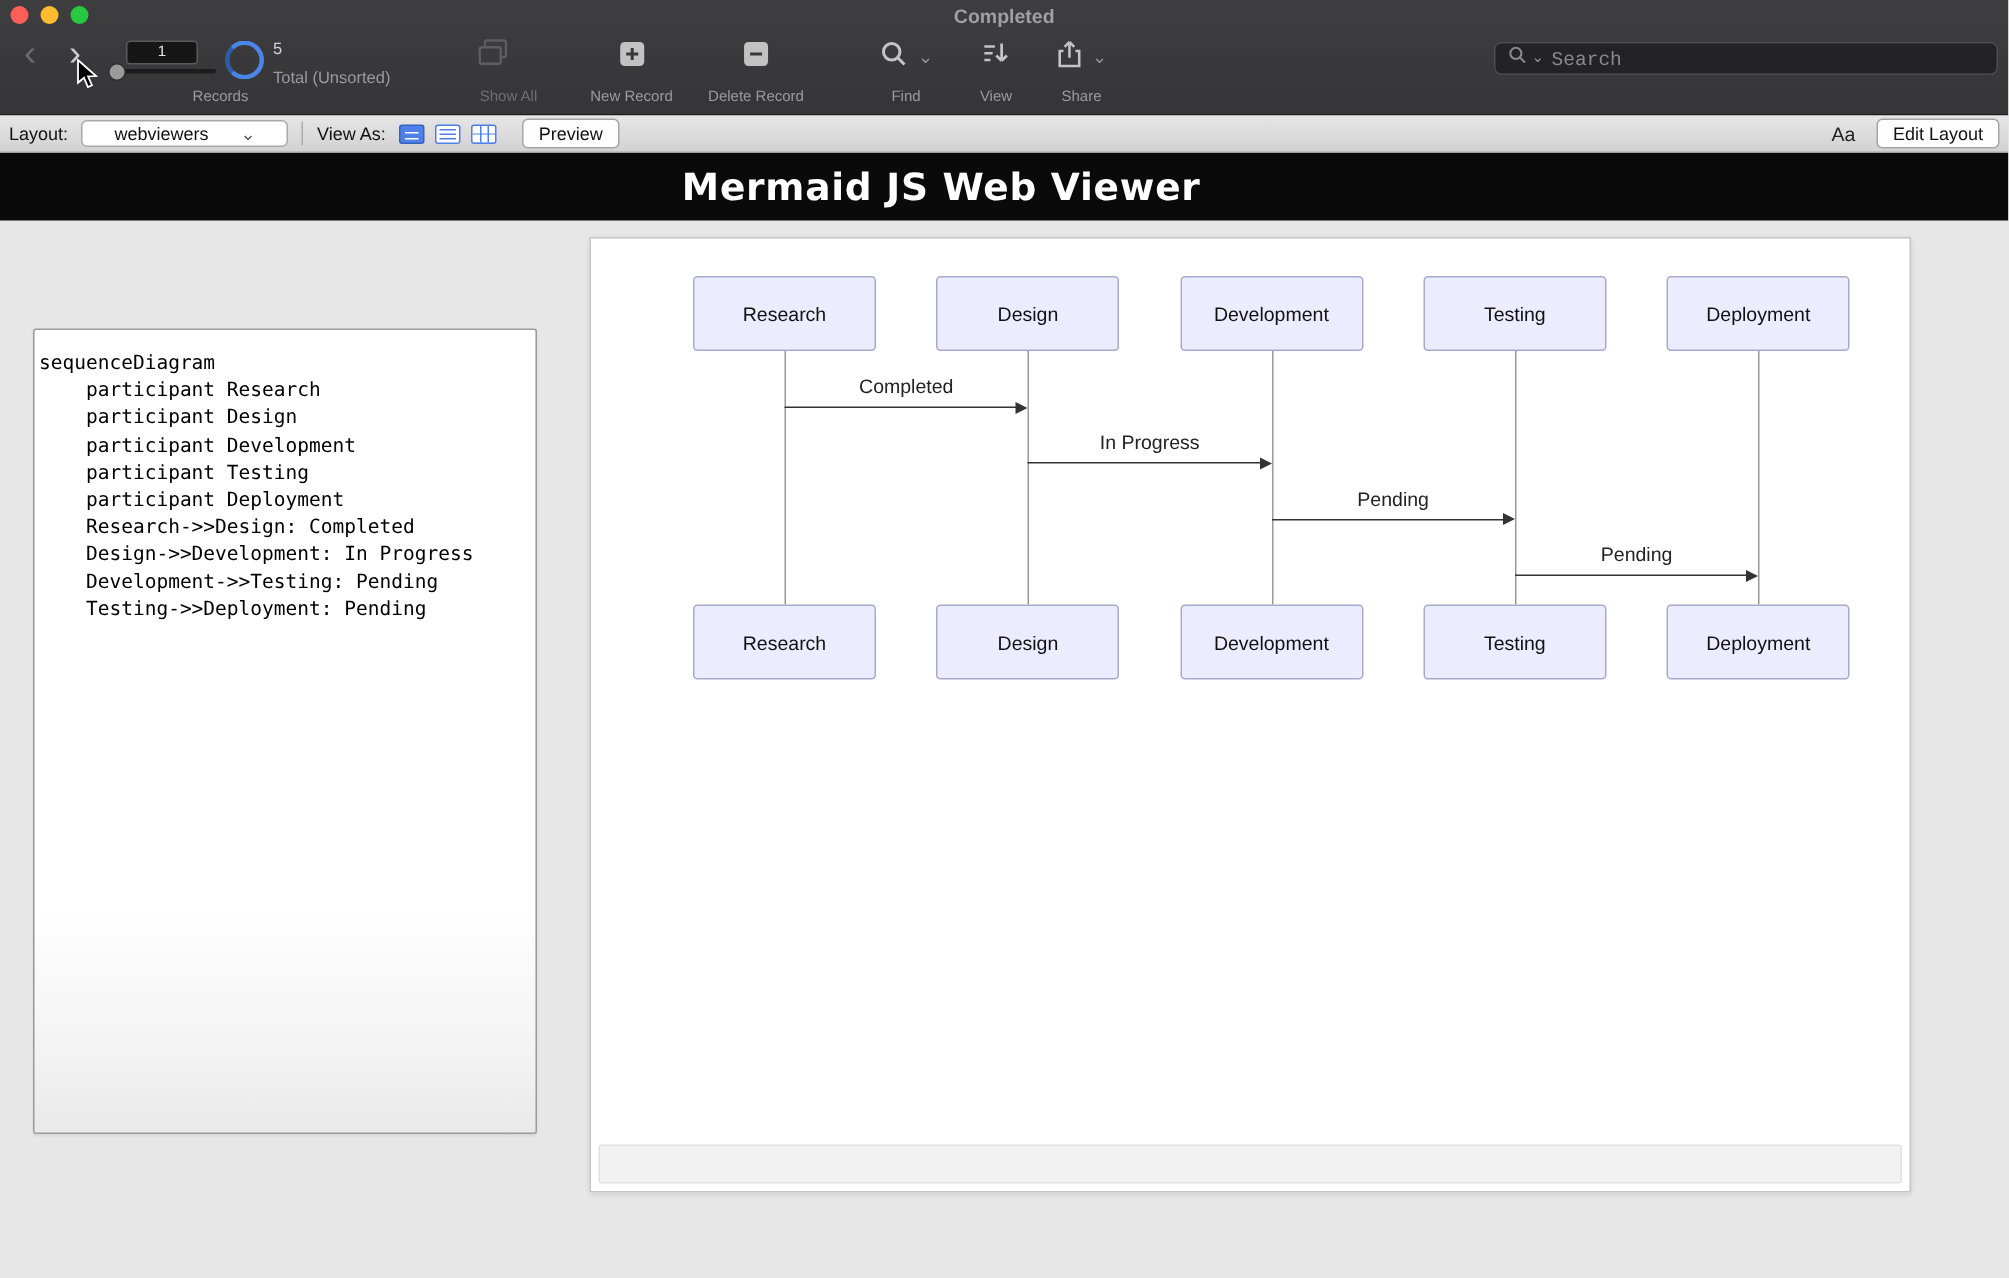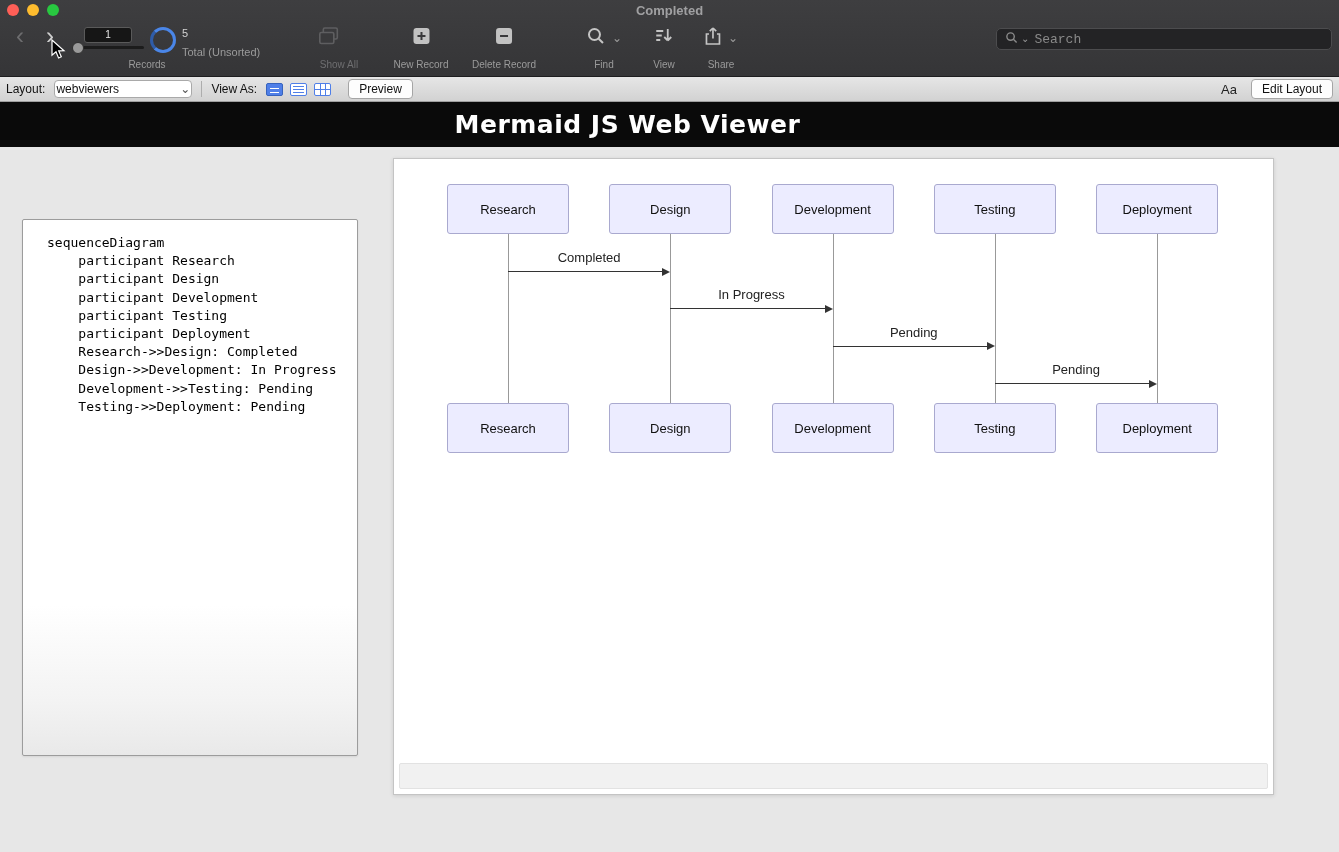--- a/index.html
+++ b/index.html
@@ -31,21 +31,21 @@
   .tb-iconrow{height:22px;display:flex;align-items:center;gap:6px;}
   .tb-col .tb-label{margin-top:10px;}
   .chev{color:#9b9b9b;font-size:12px;line-height:10px;}
 
   .search-field{position:absolute;right:7px;top:28px;width:318px;height:20px;background:#232325;border:1px solid #4c4c4e;border-radius:5px;display:flex;align-items:center;padding:0 8px;gap:3px;}
   .search-field input{background:transparent;border:none;outline:none;color:#f0abfc;font-size:13px;width:240px;font-family:Liberation Mono, monospace;}
   .search-field input::placeholder{color:#8a8a8a;}
 
   
   .layoutbar{position:absolute;top:77px;left:0;width:1339px;height:25px;background:linear-gradient(#e6e6e6,#d2d2d2);border-bottom:1px solid #9f9f9f;display:flex;align-items:center;padding:0 6px;box-sizing:border-box;gap:9px;font-size:12px;color:#111;}
-  .lb-select{width:138px;height:18px;background:#fff;border:1px solid #a9a9a9;border-radius:4px;display:flex;align-items:center;justify-content:space-between;padding:0 1px;box-sizing:border-box;font-size:12px;}
+  .lb-select{width:138px;height:18px;background:#fff;border:1px solid #a9a9a9;border-radius:4px;display:flex;align-items:center;justify-content:space-between;padding:0 21px;box-sizing:border-box;font-size:12px;}
   .lb-select .chev{color:#555;}
   .lb-divider{width:1px;height:16px;background:#adadad;}
   .lb-btn{height:18px;background:#fdfdfd;border:1px solid #a5a5a5;border-radius:4px;display:flex;align-items:center;padding:0 10px;font-size:12px;color:#111;}
   .viewas-icons{display:flex;gap:7px;align-items:center;}
   .va-icon{width:17px;height:13px;border-radius:2px;box-sizing:border-box;}
   .va-form{background:#4f7fe8;border:1px solid #3763bd;position:relative;}
   .va-form::after{content:"";position:absolute;left:3px;right:3px;top:4px;height:1px;background:#fff;box-shadow:0 4px 0 #fff;}
   .va-list{border:1px solid #4f7fe8;position:relative;background:#fff;}
   .va-list::after{content:"";position:absolute;left:2px;right:2px;top:2px;height:1px;background:#4f7fe8;box-shadow:0 3px 0 #4f7fe8,0 6px 0 #4f7fe8;}
   .va-table{border:1px solid #4f7fe8;background:linear-gradient(#4f7fe8 0 1px,transparent 1px) 0 5px/100% 6px repeat-y,#fff;position:relative;}
@@ -58,27 +58,27 @@
   .banner-title{color:#fff;font-family:"DejaVu Sans",sans-serif;font-weight:700;font-size:25px;transform:translateX(-42px);letter-spacing:0.5px;}
 
   .tabs{position:absolute;left:8px;top:161px;height:45px;display:flex;}
   .tab{box-sizing:border-box;height:45px;display:flex;align-items:center;justify-content:center;font-size:15px;border:1px solid #141414;background:#2b2b2b;color:#fff;}
   .tab.active{background:#f2f2f2;color:#000;border:1px solid #6e6e6e;border-bottom:none;}
   .tab-mermaid{width:97px;}
   .tab-html{width:76px;}
   .tab-css{width:66px;}
   .tab-js{width:112px;}
 
-  .code-panel{position:absolute;left:22px;top:219px;width:336px;height:537px;box-sizing:border-box;background:linear-gradient(#ffffff 72%,#f3f3f3 90%,#e9e9e9);border:1px solid #9c9c9c;border-radius:2px;padding:14px 4px 0 24px;overflow:hidden;box-shadow:0 1px 2px rgba(0,0,0,0.08);}
+  .code-panel{position:absolute;left:22px;top:219px;width:336px;height:537px;box-sizing:border-box;background:linear-gradient(#ffffff 72%,#f3f3f3 90%,#e9e9e9);border:1px solid #9c9c9c;border-radius:2px;padding:14px 4px 0 3px;overflow:hidden;box-shadow:0 1px 2px rgba(0,0,0,0.08);}
   .code-panel pre{margin:0;font-family:"DejaVu Sans Mono",monospace;font-size:13px;line-height:18.2px;color:#000;}
 
   .viewer{position:absolute;left:393px;top:158px;width:881px;height:637px;box-sizing:border-box;background:#fff;border:1px solid #c4c4c4;box-shadow:0 1px 4px rgba(0,0,0,0.12);}
   .viewer-scrollbar{position:absolute;left:5px;right:5px;bottom:5px;height:24px;background:#f1f1f1;border:1px solid #e2e2e2;border-radius:2px;}
 
-  .diagram{position:absolute;inset:0;}
+  .diagram{position:absolute;inset:0;margin-left:15px;}
   .actor{position:absolute;width:122px;height:50px;box-sizing:border-box;background:#ececff;border:1px solid #a9a9cf;border-radius:3px;display:flex;align-items:center;justify-content:center;font-size:13px;color:#111;}
   .lifeline{position:absolute;width:1px;background:#999;}
   .msg-line{position:absolute;height:1px;background:#333;}
   .msg-head{position:absolute;width:0;height:0;border-left:8px solid #333;border-top:4px solid transparent;border-bottom:4px solid transparent;}
   .msg-label{position:absolute;transform:translateX(-50%);font-size:13px;color:#222;white-space:nowrap;}
 
   .mouse-cursor{position:absolute;left:51px;top:39px;z-index:50;}
 </style>
 </head>
 <body>

